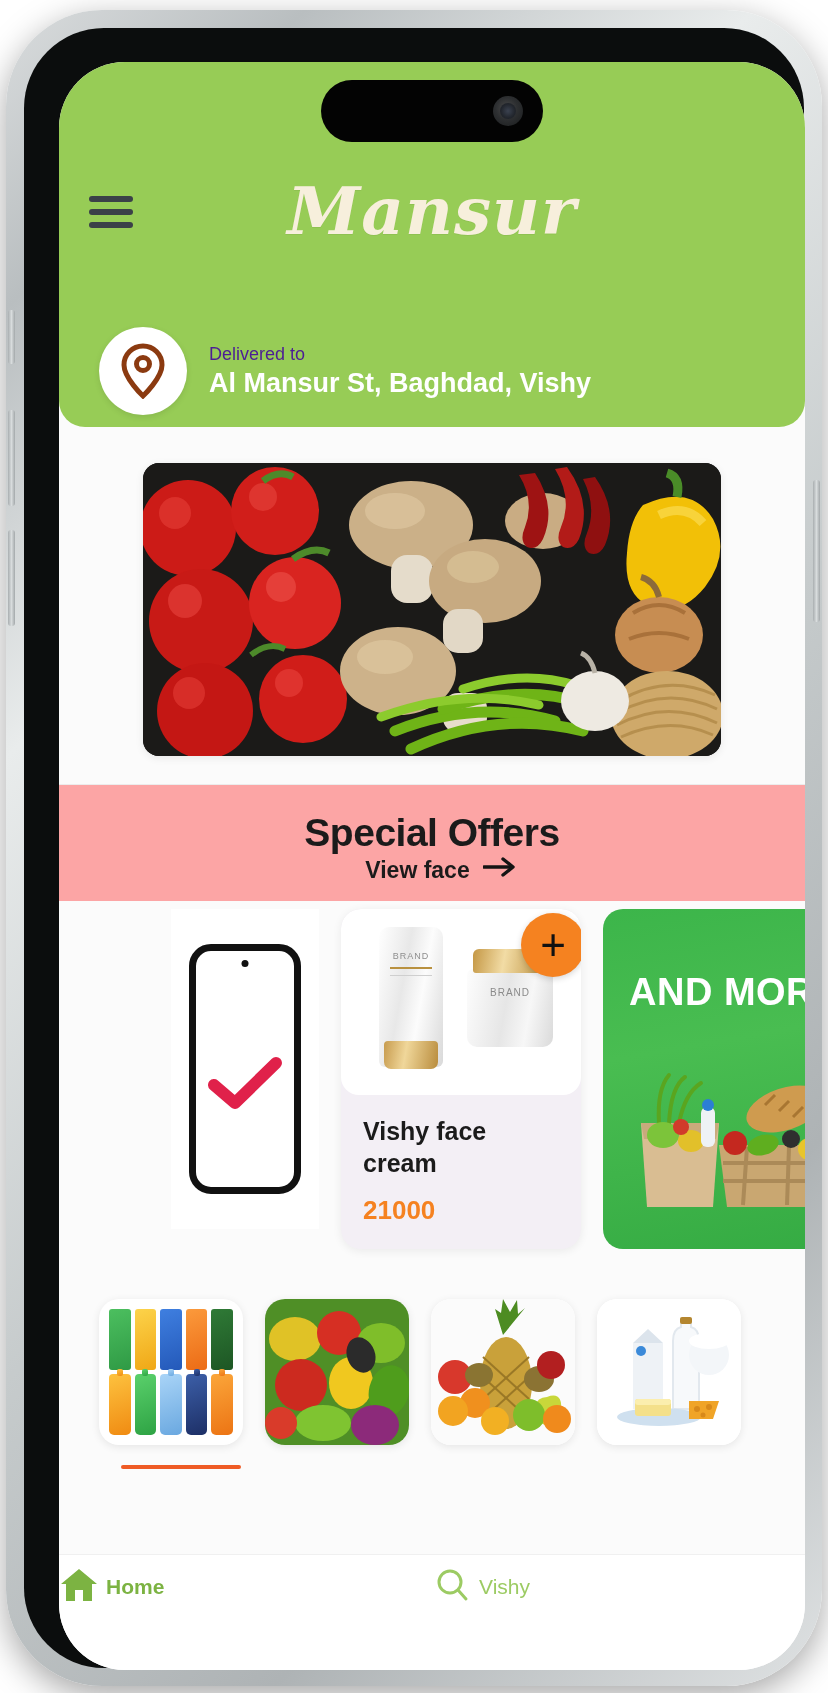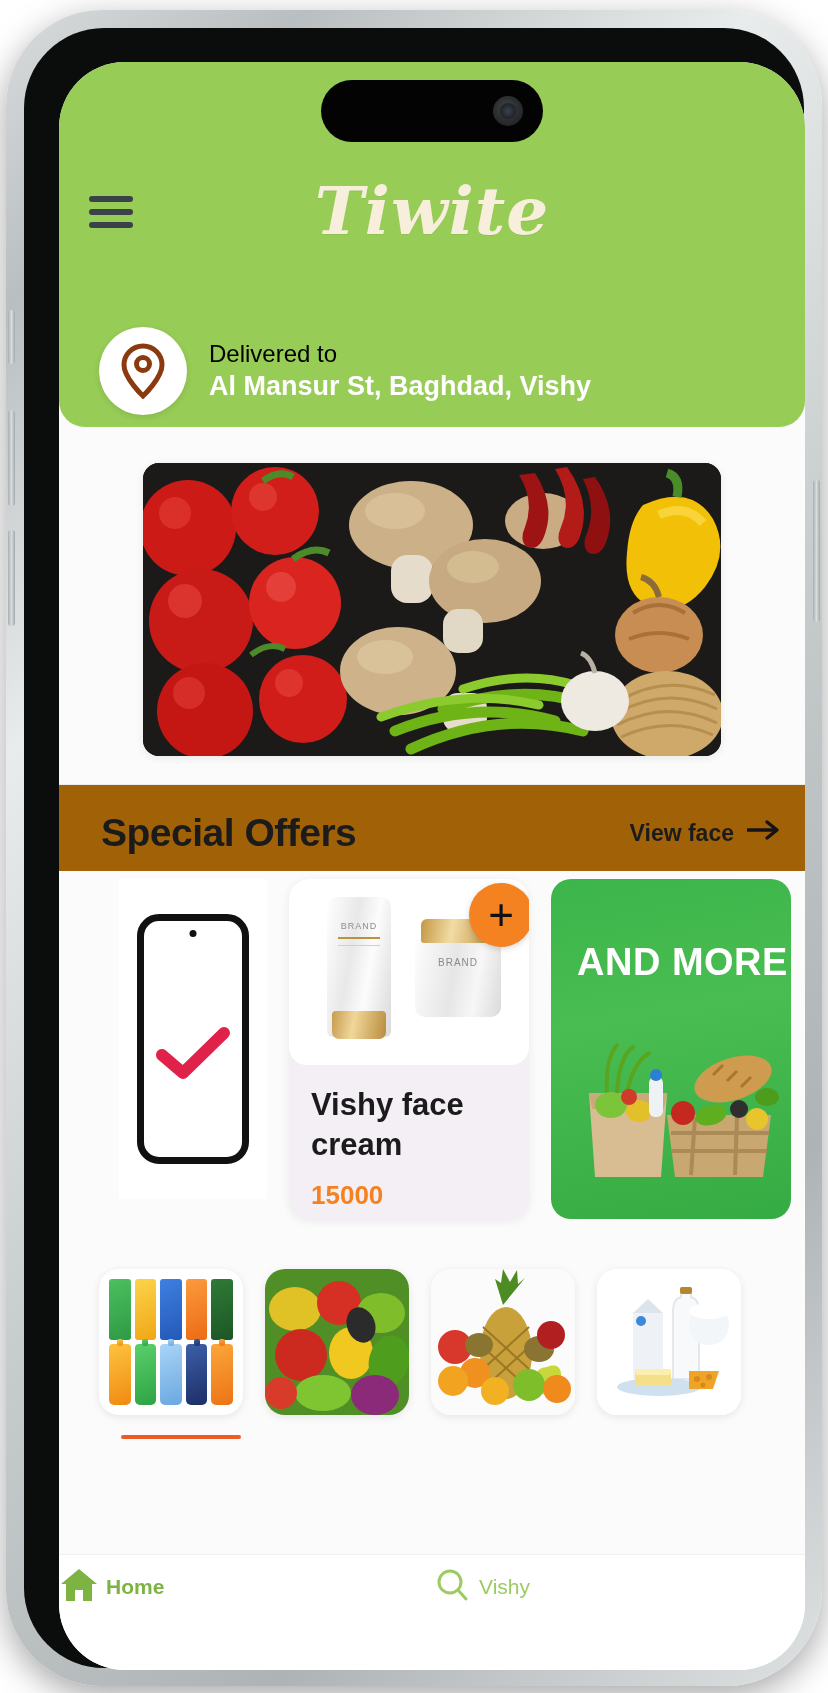--- a/index.html
+++ b/index.html
@@ -89,51 +89,52 @@
     display:flex; align-items:center; gap:22px;
   }
   #location-pin-badge {
     width:88px; height:88px; border-radius:50%;
     background:#ffffff;
     display:flex; align-items:center; justify-content:center;
     box-shadow:0 2px 6px rgba(0,0,0,.10);
     flex:0 0 auto;
   }
   #delivery-text { display:flex; flex-direction:column; gap:3px; }
-  #delivered-to-label { color:#000000; font-size:24px; font-weight:400; }
+  #delivered-to-label { color:#4c1d95; font-size:18px; font-weight:400; }
   #delivery-address { color:#ffffff; font-size:27px; font-weight:700; }
 
   
   #banner-section {
     position:relative; width:746px; padding:36px 0 28px;
     background:#fbfbfb;
     border-bottom:1px solid #ececec;
   }
   #hero-banner {
     margin:0 auto; width:578px; height:293px;
     border-radius:16px; overflow:hidden; position:relative;
     background:#1a1a1a;
     box-shadow:0 2px 8px rgba(0,0,0,.08);
   }
 
   
   #offers-header {
     display:flex; align-items:center; justify-content:space-between;
     padding: 26px 42px 16px 42px;
-    background:#a16207;
+    background:#fca5a5;
+    flex-direction:column;
   }
   #offers-title { font-size:39px; font-weight:700; color:#1b1b1b; letter-spacing:-.5px; }
   #view-more-button {
     display:flex; align-items:center; gap:13px;
     font-size:23px; font-weight:700; color:#1b1b1b; cursor:pointer;
     margin-right:-18px;
   }
 
   #offers-rail {
-    display:flex; gap:22px; padding:8px 0 22px 60px;
+    display:flex; gap:22px; padding:8px 0 22px 112px;
     background:#fbfbfb; overflow:hidden;
   }
   .offer-card { flex:0 0 auto; position:relative; }
 
   
   #offer-card-phone {
     width:148px; height:320px; background:#ffffff;
     display:flex; align-items:center; justify-content:center;
   }
   #phone-mock {
@@ -181,21 +182,21 @@
   }
   .jar-label{ position:absolute; left:0; right:0; top:18px; text-align:center; font-size:10px; color:#8a8a8a; letter-spacing:1px;}
   #add-to-cart-fab {
     position:absolute; right:-4px; top:4px;
     width:64px; height:64px; border-radius:50%;
     background:#f58220; display:flex; align-items:center; justify-content:center;
     cursor:pointer; box-shadow:0 2px 6px rgba(0,0,0,.16);
   }
   #add-to-cart-fab span{ color:#111; font-size:44px; line-height:40px; font-weight:400; }
   #product-info { padding:20px 22px 0 22px; }
-  #product-name { font-size:31px; font-weight:700; color:#1b1b1b; line-height:1.28; }
+  #product-name { font-size:25px; font-weight:700; color:#1b1b1b; line-height:1.28; }
   #product-price { margin-top:16px; font-size:26px; font-weight:700; color:#f58220; }
 
   
   #offer-card-promo {
     width:240px; height:340px; border-radius:20px; overflow:hidden;
     background:linear-gradient(170deg,#3cb54a 0%,#49bd51 40%,#35ab43 100%);
     position:relative;
   }
   #promo-text {
     position:absolute; left:26px; top:62px;
@@ -254,21 +255,21 @@
         <div id="dynamic-island">
           <div id="island-camera"></div>
         </div>
 
         <div id="menu-button">
           <span></span>
             <span></span>
             <span></span>
         </div>
 
-        <div id="brand-logo">Tiwite</div>
+        <div id="brand-logo">Mansur</div>
 
         <div id="delivery-row">
           <div id="location-pin-badge">
             <svg width="46" height="56" viewBox="0 0 46 56" aria-hidden="true">
               <path d="M23 3 C12.5 3 4 11.5 4 22 C4 35 23 53 23 53 C23 53 42 35 42 22 C42 11.5 33.5 3 23 3 Z" fill="none" stroke="#8b3a10" stroke-width="5"></path>
               <circle cx="23" cy="21" r="6.5" fill="none" stroke="#8b3a10" stroke-width="5"></circle>
             </svg>
           </div>
           <div id="delivery-text">
             <div id="delivered-to-label">Delivered to</div>
@@ -390,21 +391,21 @@
             </div>
             <div class="cosm-jar">
               <div class="jar-label">BRAND</div>
             </div>
             <div id="add-to-cart-fab">
               <span>+</span>
             </div>
           </div>
           <div id="product-info">
             <div id="product-name">Vishy face cream</div>
-            <div id="product-price">15000</div>
+            <div id="product-price">21000</div>
           </div>
         </div>
 
         <div class="offer-card" id="offer-card-promo">
           <div id="promo-text">AND MORE</div>
           <svg id="promo-basket" width="210" height="150" viewBox="0 0 210 150" aria-hidden="true">
 
             <path d="M18 62 l78 0 l-6 84 l-66 0 Z" fill="#d9bd92"></path>
             <path d="M18 62 l78 0 l-3 16 l-72 0 Z" fill="#c9aa7c"></path>
 

